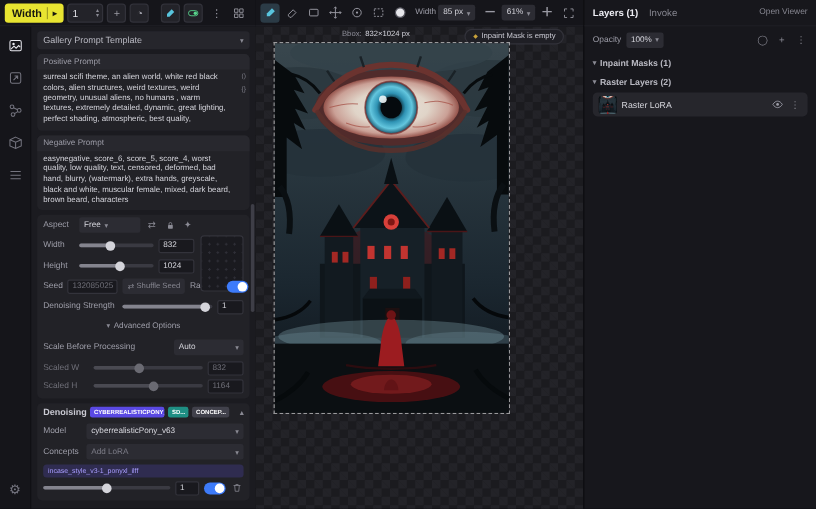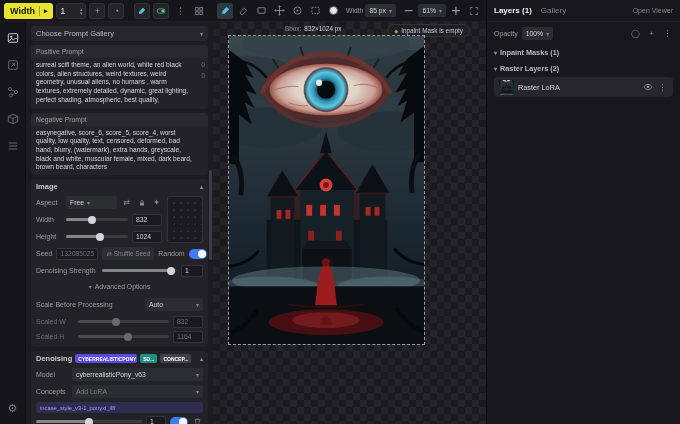--- a/index.html
+++ b/index.html
@@ -246,21 +246,21 @@
   </div>
   <div class="rail-spacer"></div>
   <div class="rail-btn">
       <span class="ico">⚙</span>
     </div>
 </div>
 
 <div id="left-panel" class="abs">
 
   <div class="row-template">
-    <span>Choose Prompt Gallery</span>
+    <span>Gallery Prompt Template</span>
     <span style="margin-left:auto" class="caret-sm">▾</span>
   </div>
 
   <div class="card">
     <div class="card-header">
       <span>Positive Prompt</span>
     </div>
     <div class="prompt-body">
       <span>surreal scifi theme, an alien world, white red black colors, alien structures, weird textures, weird geometry, unusual aliens, no humans , warm textures, extremely detailed, dynamic, great lighting, perfect shading, atmospheric, best quality,</span>
       <span class="prompt-icons">
@@ -273,24 +273,20 @@
   <div class="card">
     <div class="card-header">
       <span>Negative Prompt</span>
     </div>
     <div class="prompt-body" style="padding-bottom:3px">
       <span>easynegative, score_6, score_5, score_4, worst quality, low quality, text, censored, deformed, bad hand, blurry, (watermark), extra hands, greyscale, black and white, muscular female, mixed, dark beard, brown beard, characters</span>
     </div>
   </div>
 
   <div class="card">
-    <div class="sect-header">
-      <span>Image</span>
-      <span style="margin-left:auto" class="caret-sm">▴</span>
-    </div>
     <div class="ratio-box"></div>
     <div class="ctl-row pad-r">
       <span style="width:26px">Aspect</span>
       <div class="select" style="flex:1">
         <span>Free</span>
         <span class="caret">▾</span>
       </div>
       <span class="mini-ico">⇄</span>
       <span class="mini-ico">
         <svg viewBox="0 0 14 14" width="8" height="8">
@@ -489,21 +485,21 @@
       <svg viewBox="0 0 197 310" preserveAspectRatio="none">
           <use href="#scene"></use>
         </svg>
     </div>
   </div>
 </div>
 
 <div id="right-panel" class="abs">
   <div class="rp-header">
     <span class="rp-tab active">Layers (1)</span>
-    <span class="rp-tab">Gallery</span>
+    <span class="rp-tab">Invoke</span>
     <span class="open-viewer">Open Viewer</span>
   </div>
   <div class="rp-toolbar">
     <span>Opacity</span>
     <div class="select">
       <span>100%</span>
       <span class="caret">▾</span>
     </div>
     <div class="rp-icons">
       <span class="mini-ico">◯</span>

